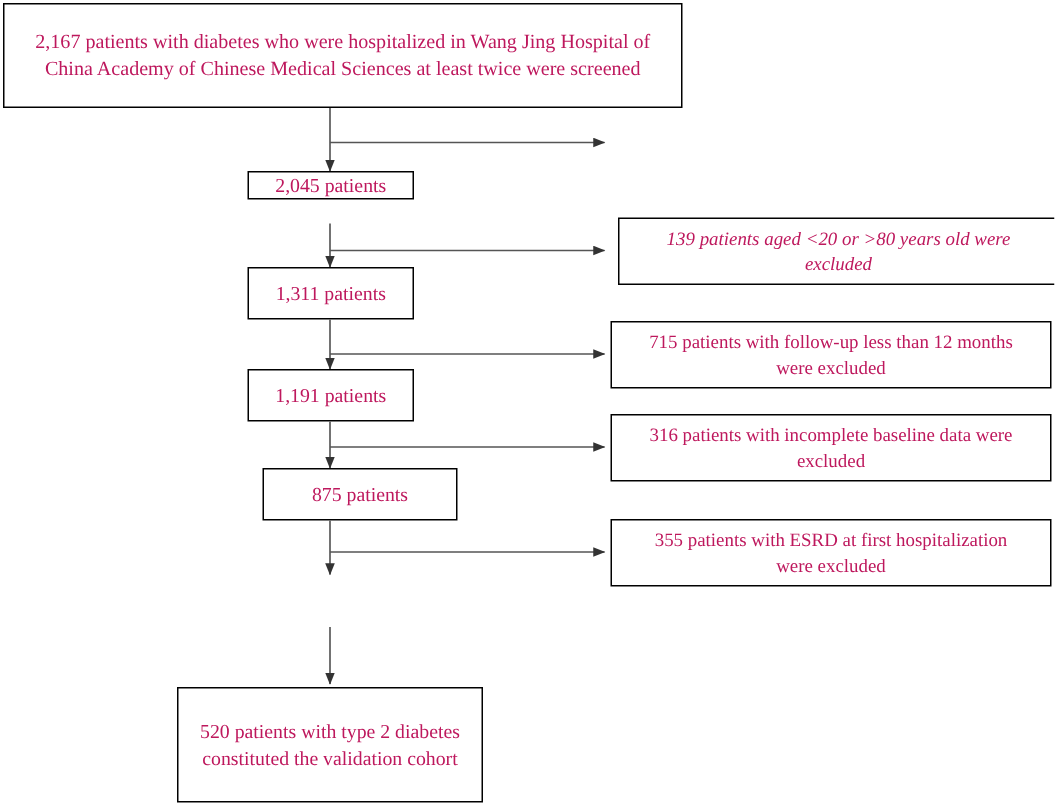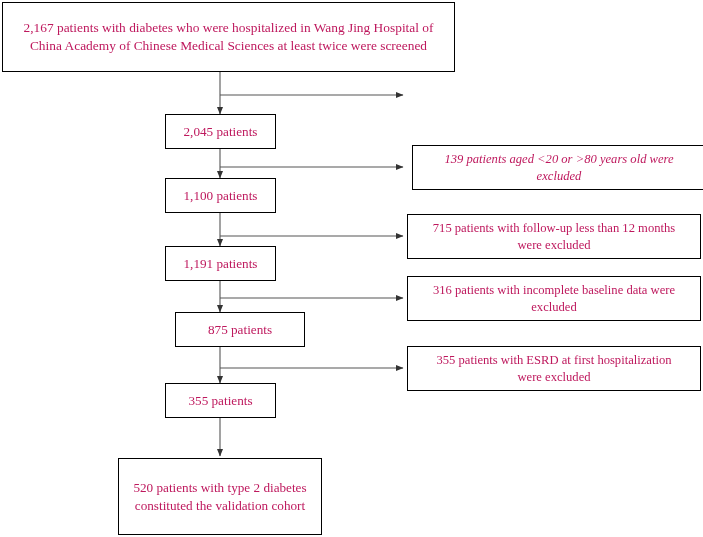--- a/index.html
+++ b/index.html
@@ -82,39 +82,36 @@
       <line x1="220" y1="298" x2="403" y2="298" marker-end="url(#arrow)"></line>
       <line x1="220" y1="368" x2="403" y2="368" marker-end="url(#arrow)"></line>
     </g>
   </svg>
 
   <div class="box header-box" style="left:2px; top:2px; width:453px; height:70px;">
     <span class="box-text">2,167 patients with diabetes who were hospitalized in Wang Jing Hospital of
 China Academy of Chinese Medical Sciences at least twice were screened</span>
   </div>
 
-  <div class="box count-box" style="left:165px; top:114px; width:111px; height:35px;">
+  <div class="box count-box" style="left:165px; top:114px; width:111px; height:19px;">
     <span class="box-text">2,045 patients</span>
   </div>
 
   <div class="box count-box" style="left:165px; top:178px; width:111px; height:35px;">
-    <span class="box-text">1,100 patients</span>
+    <span class="box-text">1,311 patients</span>
   </div>
 
   <div class="box count-box" style="left:165px; top:246px; width:111px; height:35px;">
     <span class="box-text">1,191 patients</span>
   </div>
 
   <div class="box count-box" style="left:175px; top:312px; width:130px; height:35px;">
     <span class="box-text">875 patients</span>
   </div>
 
-  <div class="box count-box" style="left:165px; top:383px; width:111px; height:35px;">
-    <span class="box-text">355 patients</span>
-  </div>
 
 
   <div class="box exclusion-box" style="left:412px; top:145px; width:294px; height:45px;font-style:italic;">
     <span class="box-text">139 patients aged &lt;20 or &gt;80 years old were
 excluded</span>
   </div>
 
   <div class="box exclusion-box" style="left:407px; top:214px; width:294px; height:45px;">
     <span class="box-text">715 patients with follow-up less than 12 months
 were excluded</span>

